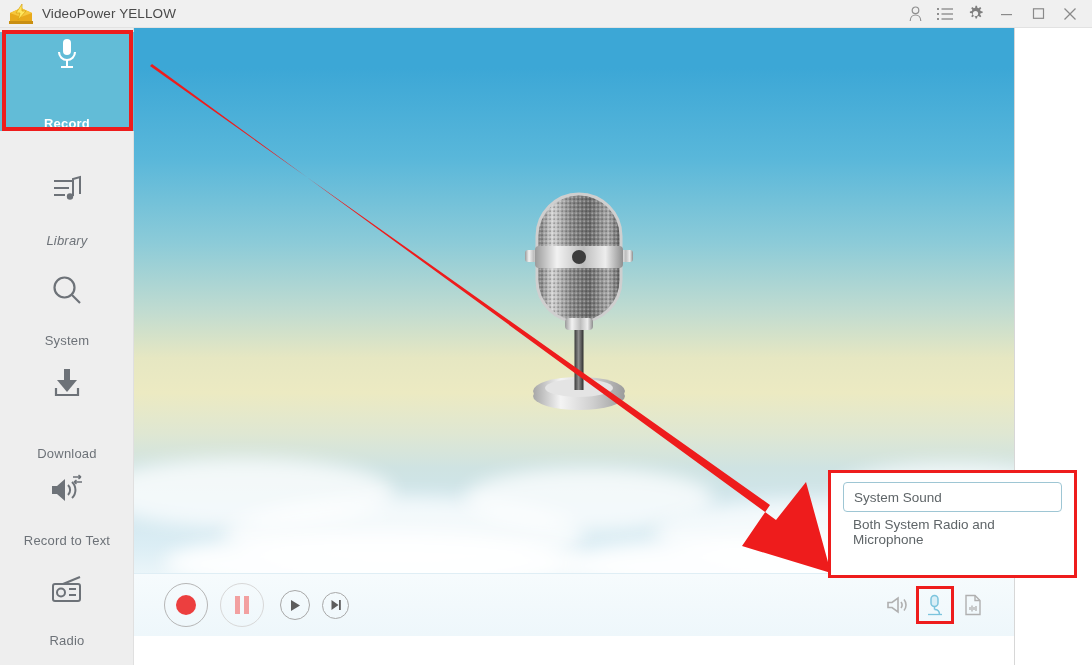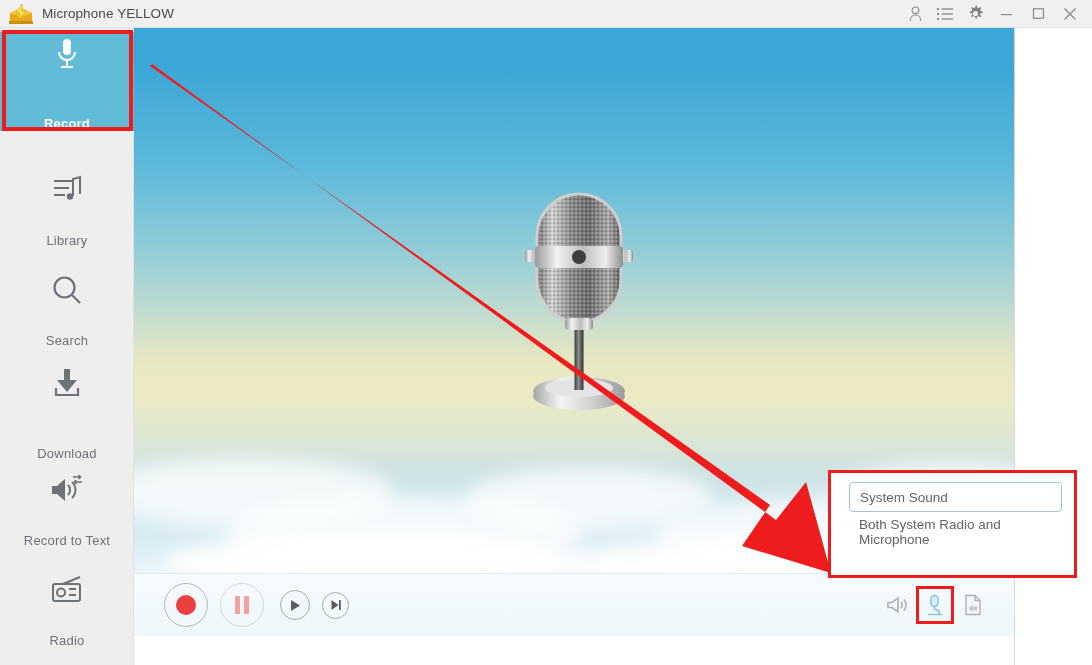--- a/index.html
+++ b/index.html
@@ -170,21 +170,21 @@
   
   #dropdown {
     position: absolute; left: 828px; top: 470px;
     width: 249px; height: 108px;
     background: #ffffff;
     border: 3px solid #ee1c1c;
     padding: 9px 12px 0 12px;
   }
   .dd-option {
     height: 28px; display: flex; align-items: center;
-    font-size: 13.5px; color: #5f6568; padding-left: 10px; margin-left: 6px;
+    font-size: 13.5px; color: #5f6568; padding-left: 10px;
   }
   .dd-option.selected {
     border: 1px solid #9ec6d4;
     border-radius: 4px;
     height: 30px;
   }
   .dd-gap { height: 3px; }
 
   
   #record-highlight {
@@ -208,21 +208,21 @@
 
     <div id="logo">
       <svg width="30" height="22" viewBox="0 0 30 22">
         <path d="M4 10 L15 5 L26 10 L26 19 L4 19 Z" fill="#e8a91b"></path>
         <path d="M4 10 L15 5 L26 10 L15 14 Z" fill="#f6c73c"></path>
         <rect x="3" y="18" width="24" height="3" fill="#c98f12"></rect>
         <path d="M16 1 L10 10 L14 10 L12 17 L20 8 L16 8 Z" fill="#ffe65c" stroke="#d8a00e" stroke-width="0.7"></path>
       </svg>
     </div>
 
-    <div id="app-title">Microphone YELLOW</div>
+    <div id="app-title">VideoPower YELLOW</div>
 
     <div id="titlebar-spacer"></div>
 
     <div class="tb-icon">
       <svg width="15" height="16" viewBox="0 0 15 16" fill="none" stroke="#8f8f8f" stroke-width="1.2">
         <circle cx="7.5" cy="4.3" r="3.3"></circle>
         <path d="M2.2 15 C2.2 11.2 4.6 9 7.5 9 C10.4 9 12.8 11.2 12.8 15"></path>
       </svg>
     </div>
 
@@ -269,41 +269,41 @@
         <svg width="28" height="34" viewBox="0 0 28 34" fill="#ffffff">
           <rect x="10" y="2" width="8" height="16" rx="4"></rect>
           <path d="M6 15 a8 8 0 0 0 16 0" fill="none" stroke="#ffffff" stroke-width="2.1"></path>
           <rect x="13" y="23" width="2" height="6"></rect>
           <rect x="8" y="29" width="12" height="2"></rect>
         </svg>
       </span>
       <span class="nav-label">Record</span>
     </div>
 
-    <div class="nav-item" style="top:140px;height:80px;">
+    <div class="nav-item" style="top:140px;height:80px;font-style:italic;">
       <span class="nav-icon">
         <svg width="32" height="30" viewBox="0 0 32 30" fill="none" stroke="#6d7278" stroke-width="2">
           <line x1="3" y1="6" x2="22" y2="6"></line>
             <line x1="3" y1="13" x2="18" y2="13"></line>
             <line x1="3" y1="20" x2="14" y2="20"></line>
           <path d="M22 21 V4 l7-2 v17" stroke-width="2"></path>
           <circle cx="19" cy="21.5" r="3.2" fill="#6d7278" stroke="none"></circle>
         </svg>
       </span>
       <span class="nav-label">Library</span>
     </div>
 
     <div class="nav-item" style="top:240px;height:80px;">
       <span class="nav-icon">
         <svg width="32" height="32" viewBox="0 0 32 32" fill="none" stroke="#6d7278" stroke-width="2.2">
           <circle cx="13.5" cy="13.5" r="10"></circle>
             <line x1="21" y1="21" x2="29" y2="29"></line>
         </svg>
       </span>
-      <span class="nav-label">Search</span>
+      <span class="nav-label">System</span>
     </div>
 
     <div class="nav-item" style="top:340px;height:80px;gap:44px;">
       <span class="nav-icon">
         <svg width="32" height="30" viewBox="0 0 32 30" fill="#6d7278">
           <rect x="13" y="1" width="6" height="13"></rect>
           <path d="M6 12 L16 24 L26 12 Z"></path>
           <path d="M5 20 v7 h22 v-7" fill="none" stroke="#6d7278" stroke-width="2.2"></path>
         </svg>
       </span>

